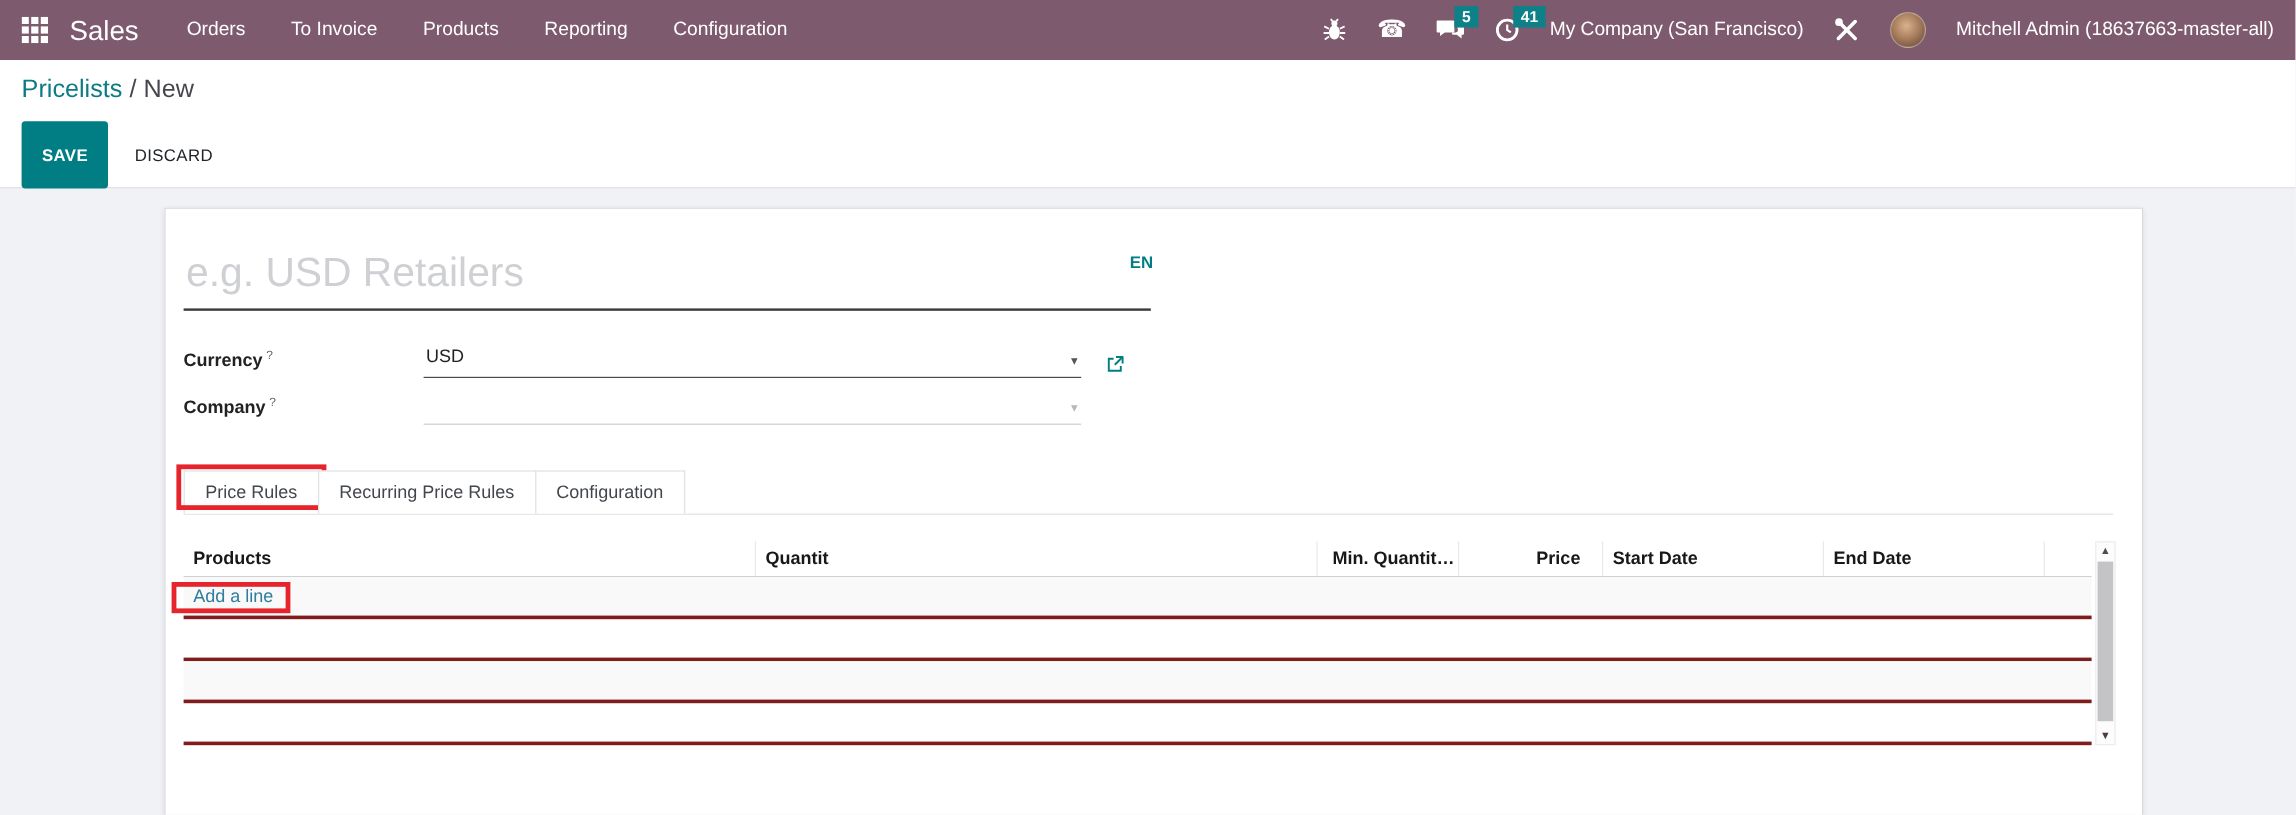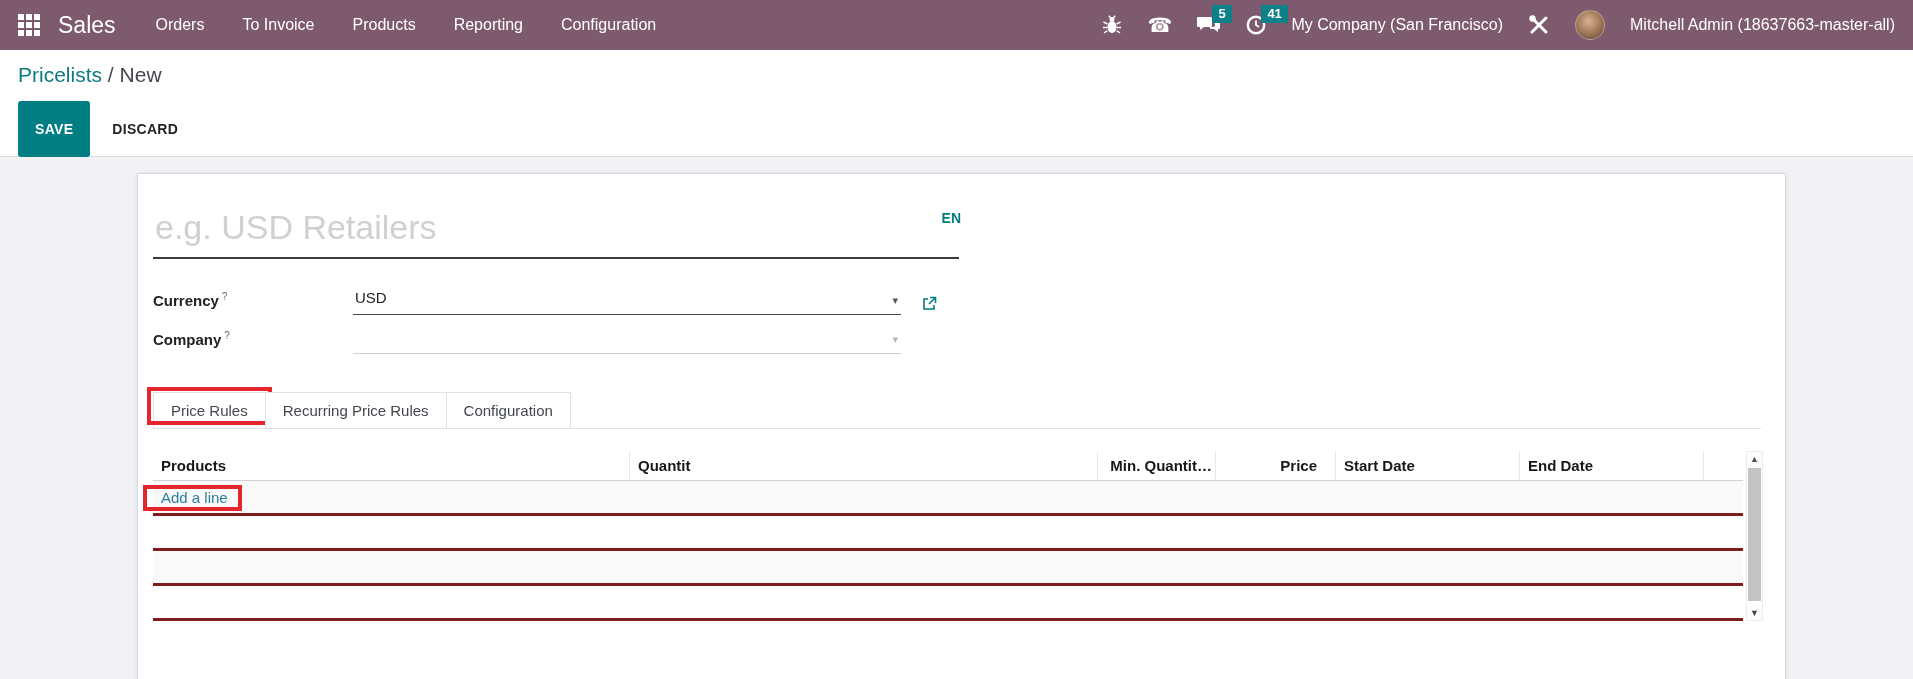--- a/index.html
+++ b/index.html
@@ -27,21 +27,21 @@
   .page-header { background:#fff; border-bottom:1px solid #dadce0; height:107px;
     padding:13px 0 0 18px; }
   .breadcrumb { font-size:21px; }
   .bc-parent { color:#0d7b82; cursor:pointer; }
   .bc-rest { color:#46464e; }
   .action-row { margin-top:14px; display:flex; align-items:center; }
   .btn-save { background:#017e84; color:#fff; border:none; border-radius:3px;
     font-family:inherit; font-size:14px; font-weight:bold; letter-spacing:.3px;
     padding:20px 17px; cursor:pointer; }
   .btn-discard { background:none; border:none; color:#212529; font-family:inherit;
-    font-size:14px; font-weight:bold; letter-spacing:.3px; padding:8px 14px;
+    font-size:14px; font-weight:normal; letter-spacing:.3px; padding:8px 14px;
     margin-left:8px; cursor:pointer; }
 
   
   .content { height:414px; padding-top:16px; }
   .card { margin-left:137px; width:1649px; height:560px; background:#fff;
     border:1px solid #d8dade; box-shadow:0 1px 5px rgba(0,0,0,.09);
     padding:34px 24px 0 15px; }
 
   .title-row { position:relative; width:806px; }
   .title-input { width:100%; border:none; outline:none; border-bottom:2px solid #3a3a3f;

